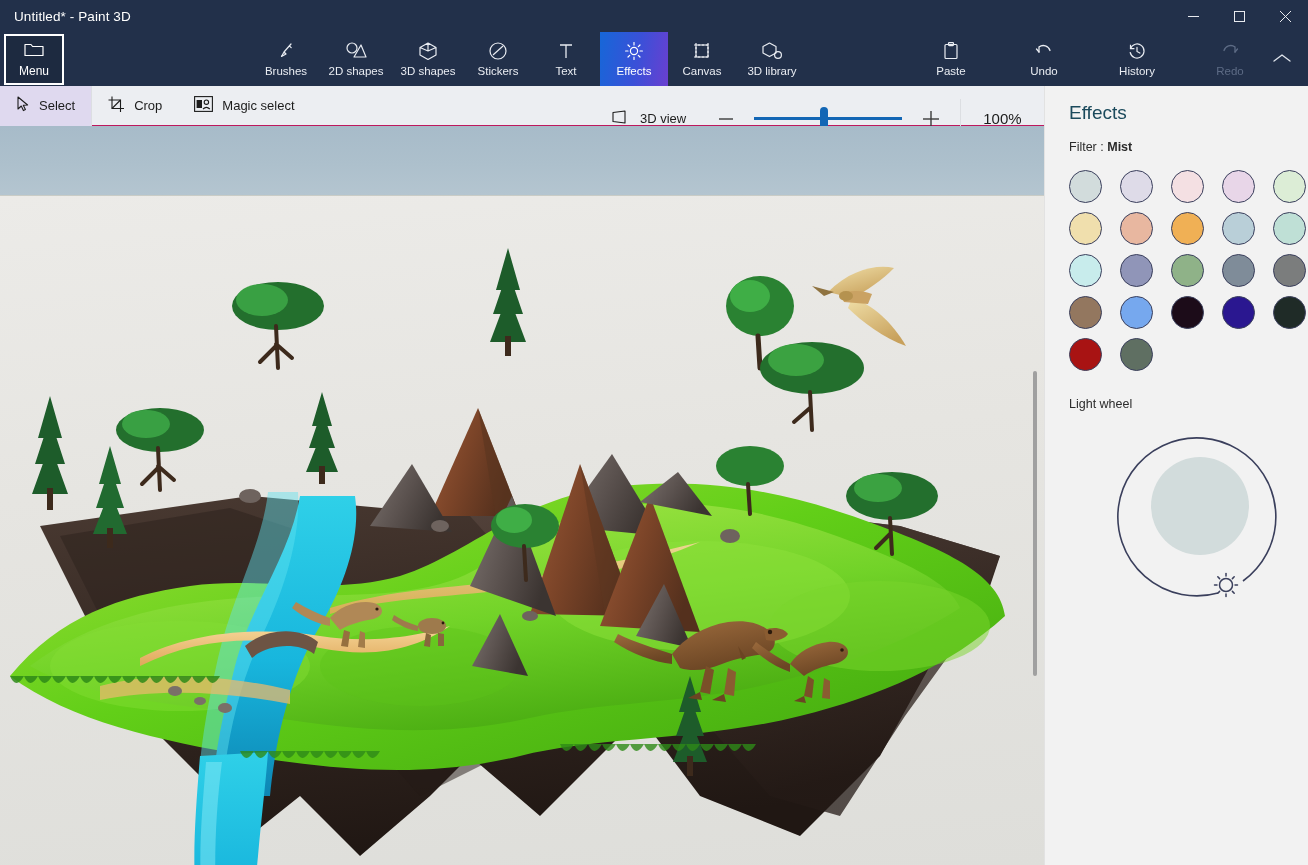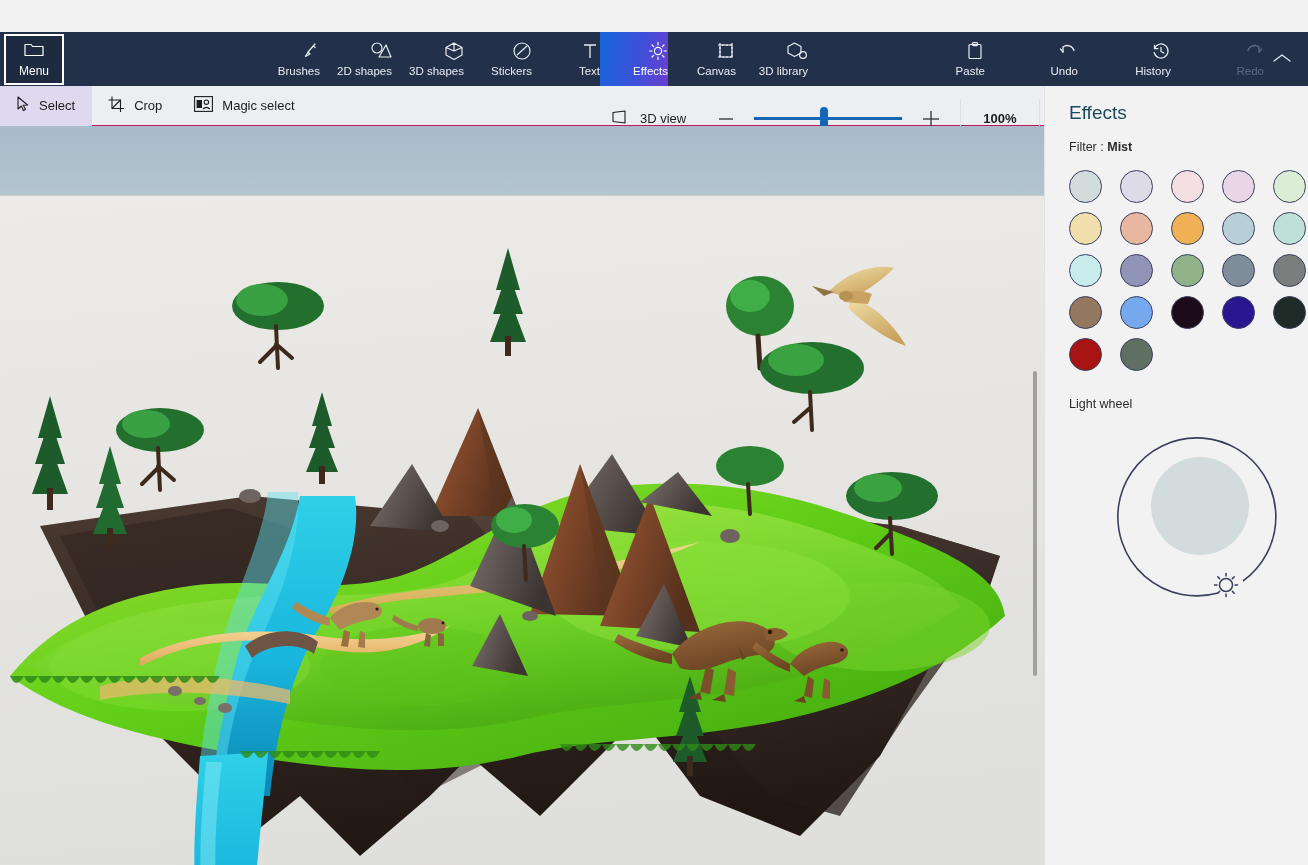--- a/index.html
+++ b/index.html
@@ -37,21 +37,21 @@
     display: flex; flex-direction: column; align-items: center; justify-content: center;
     color: #fff; gap: 3px;
   }
   .menu-btn .lbl { font-size: 12px; }
 
   .ribbon-tools {
     position: absolute; left: 252px; top: 0; height: 54px; display: flex;
   }
   .tool {
     width: 68px; height: 54px; display: flex; flex-direction: column;
-    align-items: flex-end; justify-content: center; gap: 4px;
+    align-items: center; justify-content: center; gap: 4px;
     color: #e9ecf2; font-size: 11.5px; text-align: center; line-height: 1.1;
   }
   .tool.wide { width: 72px; }
   .tool.active {
     background: linear-gradient(100deg, #1667d8 0%, #3b50d8 55%, #6a3fd0 100%);
     color: #ffffff;
   }
   .tool .ic { height: 20px; display: flex; align-items: center; }
 
   .ribbon-right {
@@ -81,21 +81,21 @@
     position: absolute; left: 600px; top: 4px; height: 57px;
     display: flex; align-items: center; gap: 8px;
   }
   .zoom-group .sub-item { padding: 0 12px; }
   .slider { position: relative; width: 148px; height: 40px; display: flex; align-items: center; }
   .slider-track { position: absolute; left: 0; right: 0; height: 3px; background: #1266b5; }
   .slider-thumb {
     position: absolute; left: 66px; top: 8px; width: 8px; height: 24px;
     background: #1266b5; border-radius: 4px;
   }
-  .zoom-pct { font-size: 13px; color: #1c1c1c; padding: 0 14px; font-weight: bold; }
+  .zoom-pct { font-size: 15px; color: #1c1c1c; padding: 0 14px; }
   .dots-btn { padding: 0 14px; font-size: 17px; color: #55585c; letter-spacing: 1px; }
 
   
   .canvas-area {
     position: absolute; left: 0; top: 126px; width: 1044px; height: 739px;
     overflow: hidden; background: #dfe0db;
   }
   .sky-band {
     position: absolute; left: 0; top: 0; width: 1044px; height: 70px;
     background: linear-gradient(180deg, #a7bbc9 0%, #adc0cc 55%, #b4c5d0 100%);
@@ -135,20 +135,41 @@
   .wheel-wrap { position: relative; width: 264px; height: 210px; }
   .wheel-svg { position: absolute; left: 76px; top: 16px; }
 
   svg { overflow: visible; }
 </style>
 </head>
 <body>
 
 <div id="app">
 
+  <div class="titlebar">
+    <span class="title-text">Untitled* - Paint 3D</span>
+    <div class="win-controls">
+      <div class="win-btn">
+        <svg width="11" height="11" viewBox="0 0 11 11">
+            <line x1="0" y1="5.5" x2="11" y2="5.5" stroke="currentColor" stroke-width="1"></line>
+          </svg>
+      </div>
+      <div class="win-btn">
+        <svg width="11" height="11" viewBox="0 0 11 11">
+            <rect x="0.5" y="0.5" width="10" height="10" fill="none" stroke="currentColor" stroke-width="1"></rect>
+          </svg>
+      </div>
+      <div class="win-btn">
+        <svg width="11" height="11" viewBox="0 0 11 11">
+            <line x1="0" y1="0" x2="11" y2="11" stroke="currentColor" stroke-width="1"></line>
+            <line x1="11" y1="0" x2="0" y2="11" stroke="currentColor" stroke-width="1"></line>
+          </svg>
+      </div>
+    </div>
+  </div>
 
   <div class="ribbon">
 
     <div class="menu-btn">
       <span class="ic">
         <svg width="20" height="16" viewBox="0 0 20 16">
             <path d="M1 3.5h6l1.6 2H19v9H1z" fill="none" stroke="#fff" stroke-width="1.2" stroke-linejoin="round"></path>
           </svg>
       </span>
       <span class="lbl">Menu</span>

